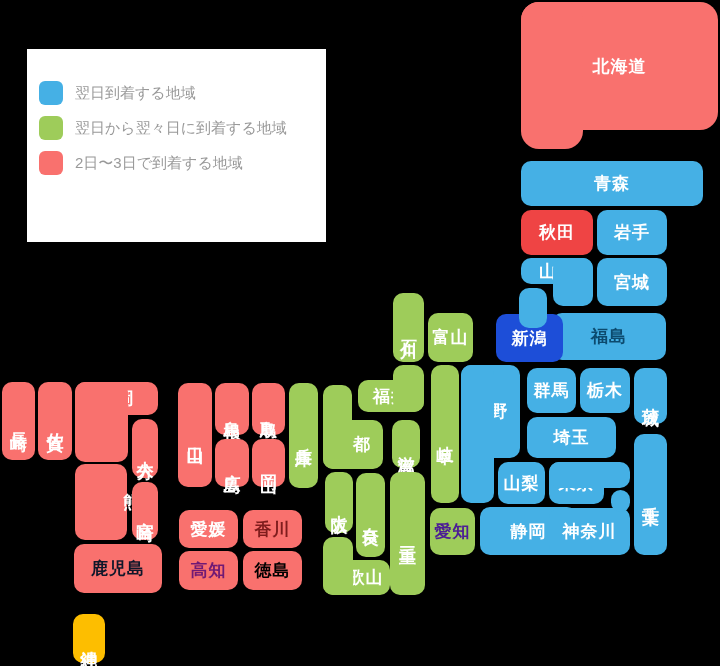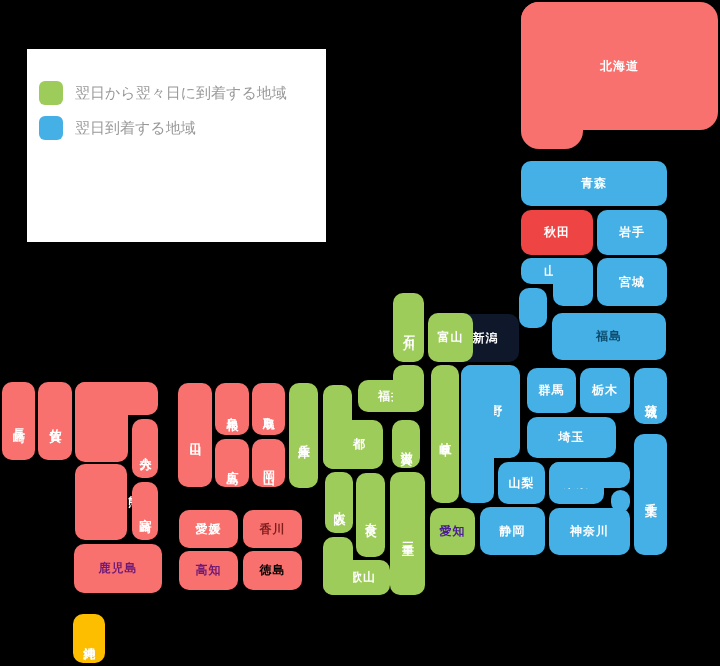--- a/index.html
+++ b/index.html
@@ -14,69 +14,73 @@
     display:flex;flex-direction:column;gap:11px;
   }
   .legend-row{display:flex;align-items:center;gap:12px;height:24px;}
   .swatch{width:24px;height:24px;border-radius:6px;flex:0 0 auto;}
   .legend-label{font-size:15px;color:#999999;white-space:nowrap;}
   
   .block{position:absolute;border-radius:10px;}
   .plabel{
     position:absolute;left:0;top:0;width:100%;height:100%;
     display:flex;align-items:center;justify-content:center;
-    color:#ffffff;font-size:12px;font-weight:bold;letter-spacing:1px;
+    color:#ffffff;font-size:17px;font-weight:bold;letter-spacing:1px;
     white-space:nowrap;
     border-radius:26px;
   }
   .plabel.v{
     writing-mode:vertical-rl;text-orientation:upright;letter-spacing:2px;
   }
 </style>
 </head>
 <body>
 
 <div id="canvas">
 
   <div id="legend">
     <div class="legend-row">
+      <span class="swatch" style="background: rgb(69, 176, 229);"></span>
+      <span class="legend-label" style="color: rgb(153, 153, 153);">翌日到着する地域</span>
+    </div>
+    <div class="legend-row">
       <span class="swatch" style="background: rgb(158, 204, 90);"></span>
       <span class="legend-label" style="color: rgb(153, 153, 153);">翌日から翌々日に到着する地域</span>
     </div>
     <div class="legend-row">
-      <span class="swatch" style="background: rgb(69, 176, 229);"></span>
-      <span class="legend-label" style="color: rgb(153, 153, 153);">翌日到着する地域</span>
+      <span class="swatch" style="background: rgb(249, 113, 110);"></span>
+      <span class="legend-label" style="color: rgb(153, 153, 153);">2日〜3日で到着する地域</span>
     </div>
   </div>
 
   <div id="map">
       <div class="block" style="left: 521px; top: 2px; width: 197px; height: 128px; background: rgb(249, 113, 110); border-radius: 18px;">
         <span class="plabel" style="color: rgb(255, 255, 255);">北海道</span>
       </div>
       <div class="block" style="left: 521px; top: 2px; width: 62px; height: 147px; background: rgb(249, 113, 110); border-radius: 18px;"></div>
-      <div class="block" style="left: 521px; top: 161px; width: 146px; height: 45px; background: rgb(69, 176, 229); border-radius: 10px;">
+      <div class="block" style="left: 521px; top: 161px; width: 146px; height: 45px; background: rgb(69, 176, 229); border-radius: 10px; padding-left: 36px;">
         <span class="plabel" style="color: rgb(255, 255, 255);">青森</span>
       </div>
       <div class="block" style="left: 521px; top: 210px; width: 72px; height: 45px; background: #ef4444; border-radius: 10px;">
         <span class="plabel" style="color: rgb(255, 255, 255);">秋田</span>
       </div>
       <div class="block" style="left: 597px; top: 210px; width: 70px; height: 45px; background: rgb(69, 176, 229); border-radius: 10px;">
         <span class="plabel" style="color: rgb(255, 255, 255);">岩手</span>
       </div>
       <div class="block" style="left: 521px; top: 258px; width: 72px; height: 26px; background: rgb(69, 176, 229); border-radius: 10px;">
         <span class="plabel" style="color: rgb(255, 255, 255);">山形</span>
       </div>
       <div class="block" style="left: 553px; top: 258px; width: 40px; height: 48px; background: rgb(69, 176, 229); border-radius: 10px;"></div>
       <div class="block" style="left: 597px; top: 258px; width: 70px; height: 48px; background: rgb(69, 176, 229); border-radius: 10px;">
         <span class="plabel" style="color: rgb(255, 255, 255);">宮城</span>
       </div>
       <div class="block" style="left: 552px; top: 313px; width: 114px; height: 47px; background: rgb(69, 176, 229); border-radius: 10px;">
         <span class="plabel" style="color: #0c4a6e;">福島</span>
       </div>
-      <div class="block" style="left: 452px; top: 314px; width: 67px; height: 48px; background: #0f172a; border-radius: 10px;">
+      <div class="block" style="left: 496px; top: 314px; width: 67px; height: 48px; background: #1d4ed8; border-radius: 10px;">
         <span class="plabel" style="color: rgb(255, 255, 255);">新潟</span>
       </div>
       <div class="block" style="left: 519px; top: 288px; width: 28px; height: 40px; background: rgb(69, 176, 229); border-radius: 10px;"></div>
       <div class="block" style="left: 527px; top: 368px; width: 49px; height: 45px; background: rgb(69, 176, 229); border-radius: 10px;">
         <span class="plabel" style="color: rgb(255, 255, 255);">群馬</span>
       </div>
       <div class="block" style="left: 580px; top: 368px; width: 50px; height: 45px; background: rgb(69, 176, 229); border-radius: 10px;">
         <span class="plabel" style="color: rgb(255, 255, 255);">栃木</span>
       </div>
       <div class="block" style="left: 634px; top: 368px; width: 33px; height: 56px; background: rgb(69, 176, 229); border-radius: 10px;">
@@ -92,21 +96,21 @@
       <div class="block" style="left: 498px; top: 462px; width: 47px; height: 42px; background: rgb(69, 176, 229); border-radius: 10px;">
         <span class="plabel" style="color: rgb(255, 255, 255);">山梨</span>
       </div>
       <div class="block" style="left: 549px; top: 462px; width: 55px; height: 42px; background: rgb(69, 176, 229); border-radius: 10px;">
         <span class="plabel" style="color: rgb(255, 255, 255);">東京</span>
       </div>
       <div class="block" style="left: 549px; top: 462px; width: 81px; height: 26px; background: rgb(69, 176, 229); border-radius: 10px;"></div>
       <div class="block" style="left: 634px; top: 434px; width: 33px; height: 121px; background: rgb(69, 176, 229); border-radius: 10px;">
         <span class="plabel v" style="color: rgb(255, 255, 255);">千葉</span>
       </div>
-      <div class="block" style="left: 480px; top: 507px; width: 65px; height: 48px; background: rgb(69, 176, 229); border-radius: 10px;">
+      <div class="block" style="left: 480px; top: 507px; width: 65px; height: 48px; background: rgb(69, 176, 229); border-radius: 10px; padding-left: 32px;">
         <span class="plabel" style="color: rgb(255, 255, 255);">静岡</span>
       </div>
       <div class="block" style="left: 549px; top: 508px; width: 81px; height: 47px; background: rgb(69, 176, 229); border-radius: 10px;">
         <span class="plabel" style="color: rgb(255, 255, 255);">神奈川</span>
       </div>
       <div class="block" style="left: 611px; top: 490px; width: 19px; height: 22px; background: rgb(69, 176, 229); border-radius: 10px;"></div>
       <div class="block" style="left: 393px; top: 293px; width: 31px; height: 69px; background: rgb(158, 204, 90); border-radius: 10px;">
         <span class="plabel v" style="color: rgb(255, 255, 255);">石川</span>
       </div>
       <div class="block" style="left: 428px; top: 313px; width: 45px; height: 49px; background: rgb(158, 204, 90); border-radius: 10px;">
@@ -185,20 +189,20 @@
       <div class="block" style="left: 132px; top: 419px; width: 26px; height: 59px; background: rgb(249, 113, 110); border-radius: 10px;">
         <span class="plabel v" style="color: rgb(255, 255, 255);">大分</span>
       </div>
       <div class="block" style="left: 75px; top: 464px; width: 52px; height: 76px; background: rgb(249, 113, 110); border-radius: 10px;">
         <span class="plabel" style="color: rgb(255, 255, 255); padding-left: 40px;">熊本</span>
       </div>
       <div class="block" style="left: 132px; top: 482px; width: 26px; height: 58px; background: rgb(249, 113, 110); border-radius: 10px;">
         <span class="plabel v" style="color: rgb(255, 255, 255);">宮崎</span>
       </div>
       <div class="block" style="left: 74px; top: 544px; width: 88px; height: 49px; background: rgb(249, 113, 110); border-radius: 10px;">
-        <span class="plabel" style="color: #701a75;">鹿児島</span>
+        <span class="plabel" style="color: #0f172a;">鹿児島</span>
       </div>
       <div class="block" style="left: 73px; top: 614px; width: 32px; height: 49px; background: rgb(253, 190, 0); border-radius: 10px;">
         <span class="plabel v" style="color: rgb(255, 255, 255);">沖縄</span>
       </div>
     </div>
 
 </div>
 
 </body></html>

